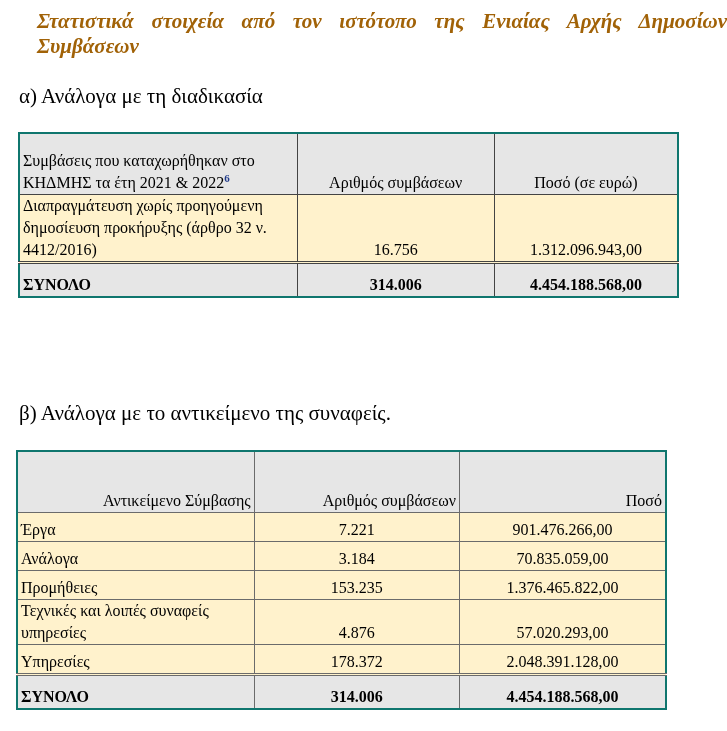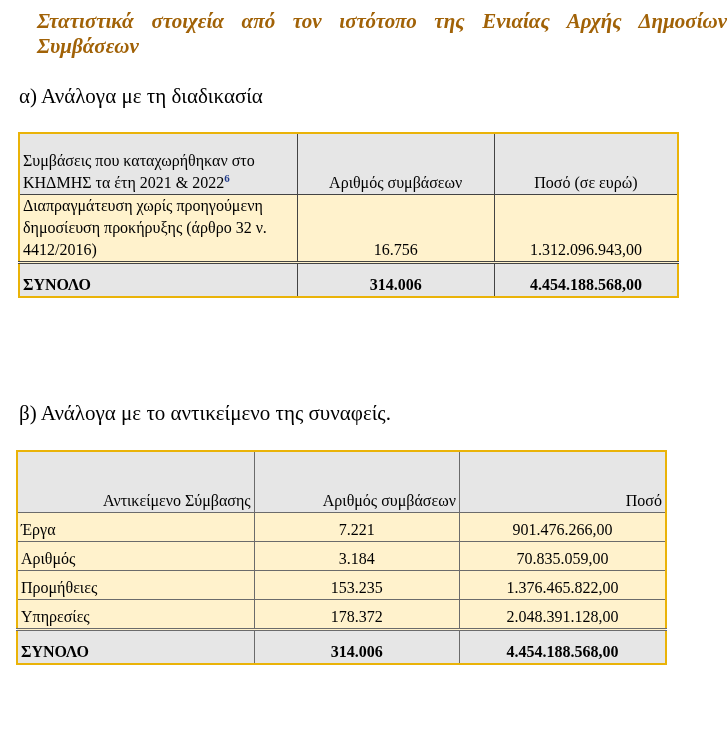--- a/index.html
+++ b/index.html
@@ -26,21 +26,21 @@
     font-family: "Liberation Serif", serif; font-size: 16px; line-height: 22px;
   }
   table.stats td, table.stats th {
     border: 1px solid #444; padding: 0 3px; vertical-align: bottom;
     font-weight: normal;
   }
   table.stats th { background: #e6e6e6; }
   table.stats tr.body-row td { background: #fff2cc; }
   table.stats tr.total-row td { background: #e6e6e6; font-weight: bold; }
   table.stats tr.total-row td { border-top: 3px double #444; }
-  table.stats { border: 2px solid #eab308; }
+  table.stats { border: 2px solid #0f766e; }
   .num { text-align: center; }
   .lbl { text-align: left; }
 
   
   #table-a { left: 18px; top: 132px; width: 661px; }
   #table-a col.c1 { width: 279px; }
   #table-a col.c2 { width: 198px; }
   #table-a col.c3 { width: 184px; }
   #table-a thead th { height: 60px; }
   #table-a .sup { font-size: 11px; vertical-align: super; color: #1f3a8a; font-weight: bold; line-height: 0; }
@@ -105,28 +105,33 @@
       <th class="num">Ποσό</th>
     </tr>
   </thead>
   <tbody>
     <tr class="body-row">
       <td class="lbl">Έργα</td>
       <td class="num">7.221</td>
       <td class="num">901.476.266,00</td>
     </tr>
     <tr class="body-row">
-      <td class="lbl">Αριθμός</td>
+      <td class="lbl">Ανάλογα</td>
       <td class="num">3.184</td>
       <td class="num">70.835.059,00</td>
     </tr>
     <tr class="body-row">
       <td class="lbl">Προμήθειες</td>
       <td class="num">153.235</td>
       <td class="num">1.376.465.822,00</td>
+    </tr>
+    <tr class="body-row">
+      <td class="lbl">Τεχνικές και λοιπές συναφείς υπηρεσίες</td>
+      <td class="num">4.876</td>
+      <td class="num">57.020.293,00</td>
     </tr>
     <tr class="body-row">
       <td class="lbl">Υπηρεσίες</td>
       <td class="num">178.372</td>
       <td class="num">2.048.391.128,00</td>
     </tr>
     <tr class="total-row">
       <td class="lbl">ΣΥΝΟΛΟ</td>
       <td class="num">314.006</td>
       <td class="num">4.454.188.568,00</td>

